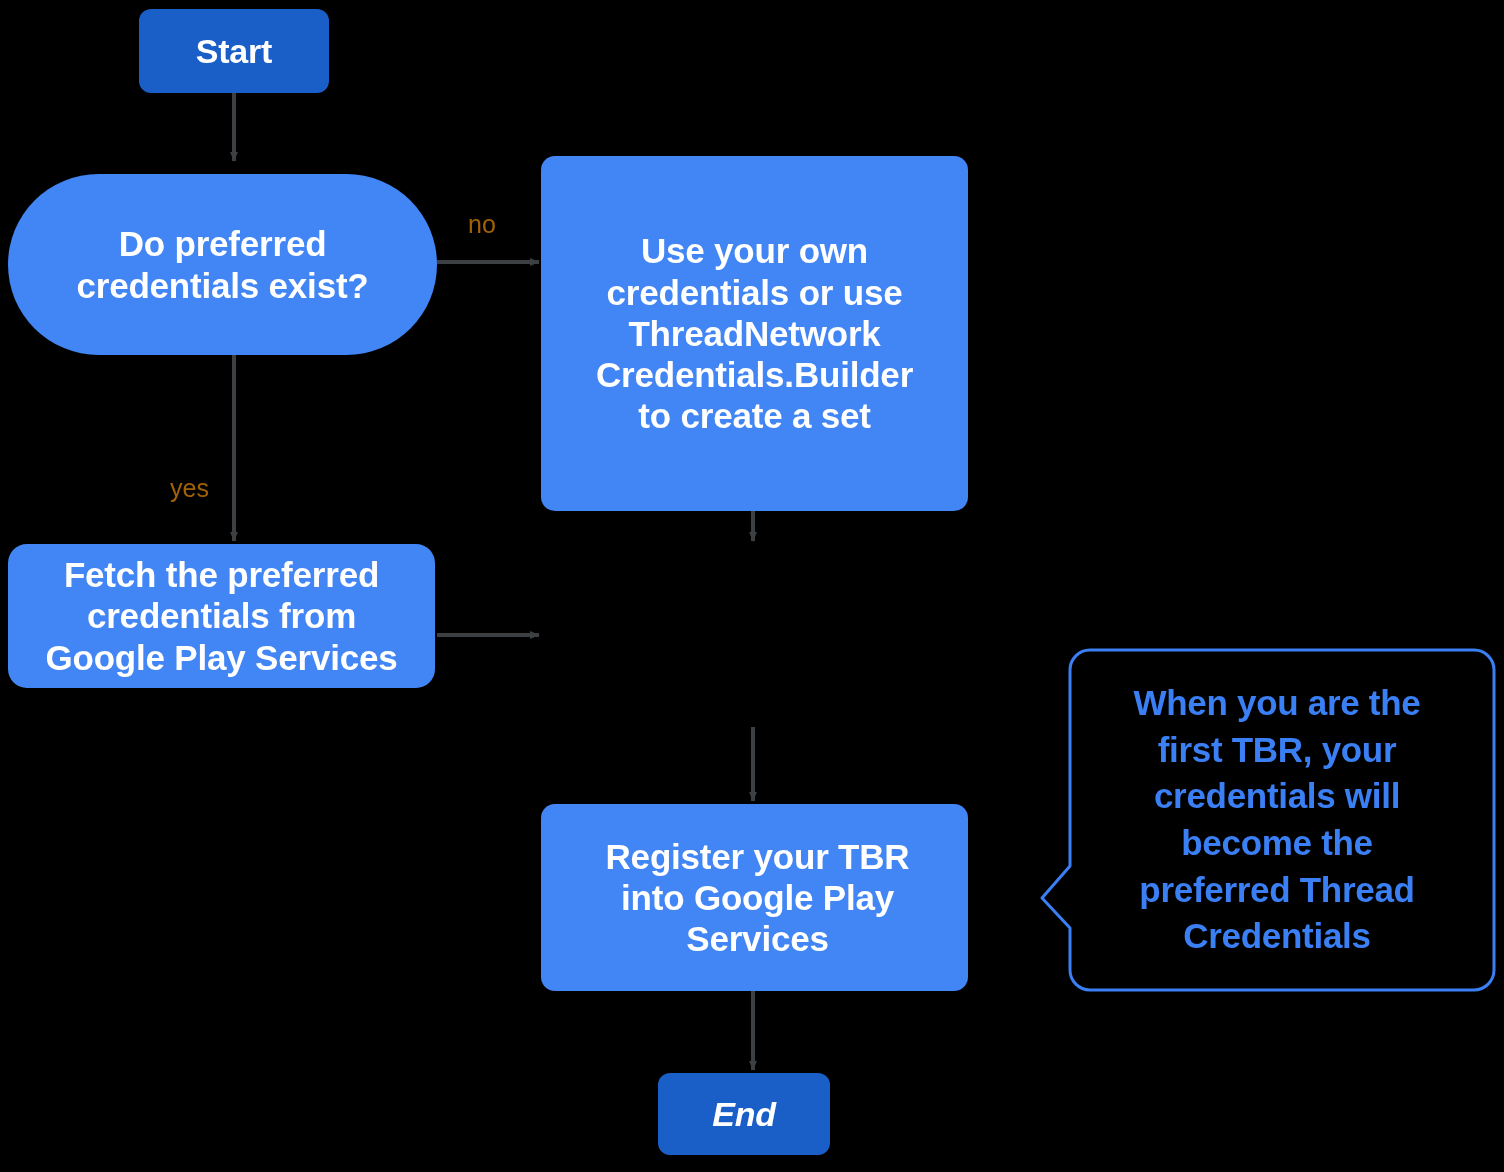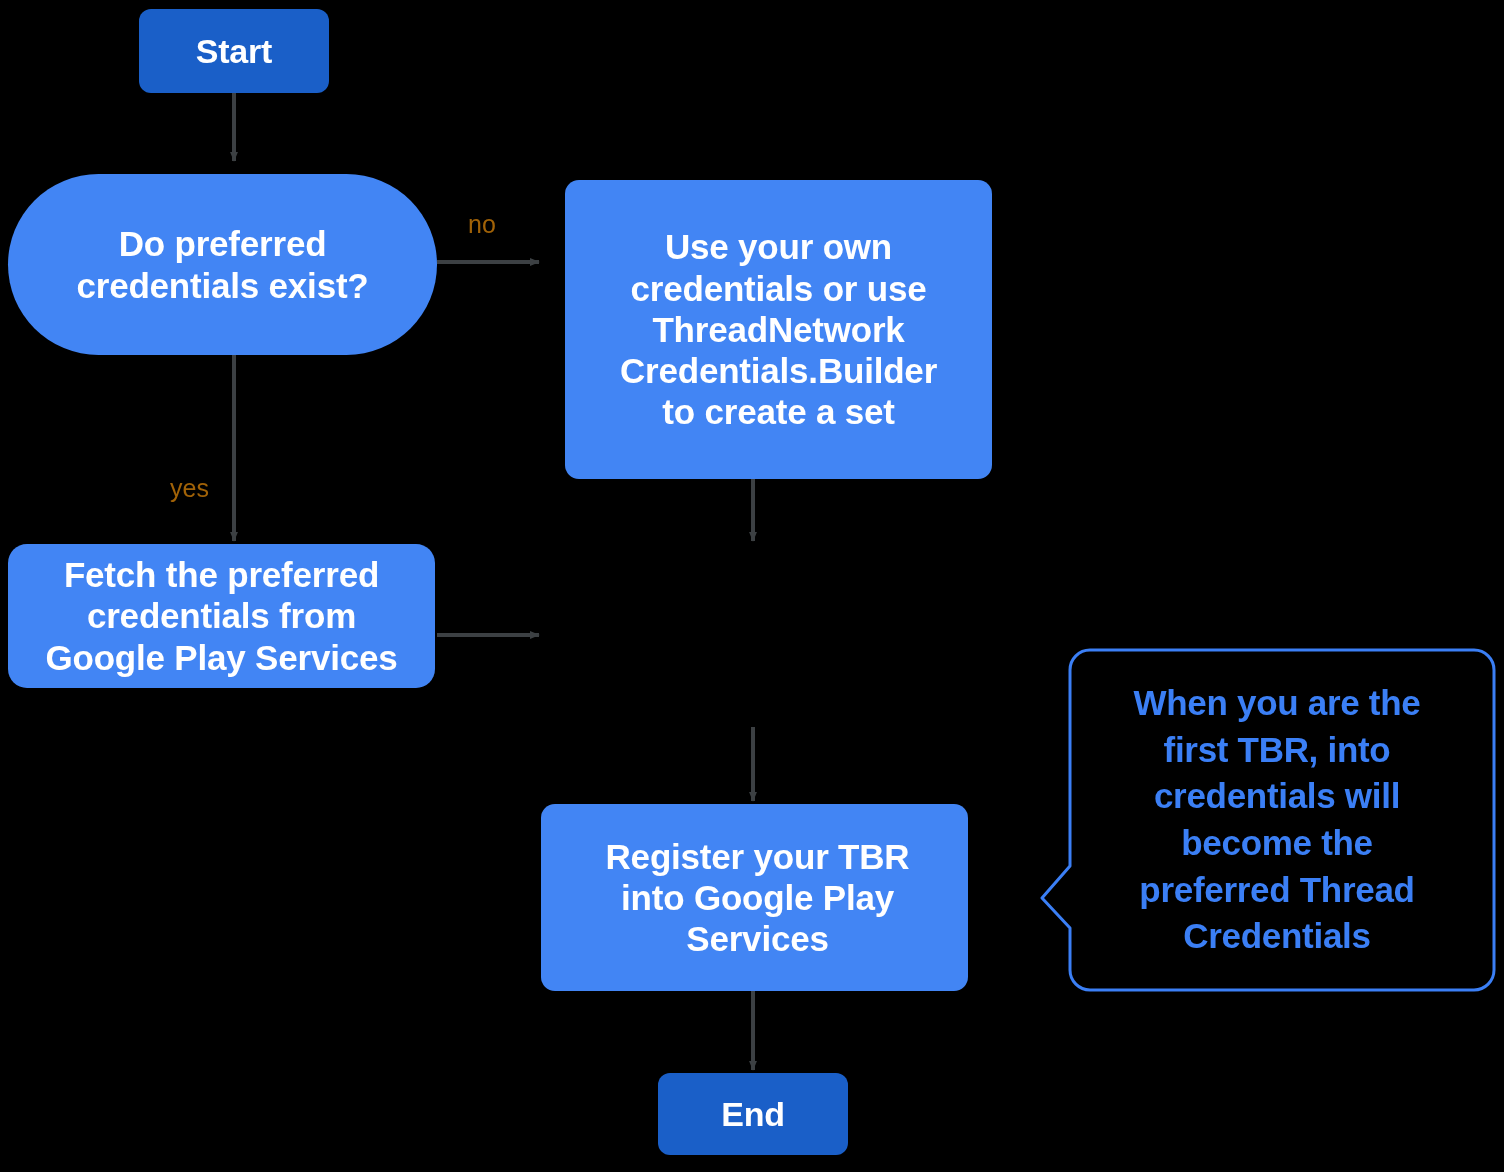--- a/index.html
+++ b/index.html
@@ -124,51 +124,51 @@
 
   <div class="node decision" style="left:8px; top:174px; width:429px; height:181px;">
     <span>Do preferred
 credentials exist?</span>
   </div>
 
   <div class="node terminal" style="left:139px; top:9px; width:190px; height:84px;">
     <span>Start</span>
   </div>
 
-  <div class="node process" style="left:541px; top:180px; width:427px; height:299px;margin-left:24px;">
+  <div class="node process" style="left:541px; top:156px; width:427px; height:355px;">
     <span>Use your own
 credentials or use
 ThreadNetwork
 Credentials.Builder
 to create a set</span>
   </div>
 
   <div class="node process" style="left:8px; top:544px; width:427px; height:144px;border-radius:19px;">
     <span>Fetch the preferred
 credentials from
 Google Play Services</span>
   </div>
 
 
   <div class="node process" style="left:541px; top:804px; width:427px; height:187px;padding-left:20px;">
     <span>Register your TBR
 into Google Play
 Services</span>
   </div>
 
-  <div class="node terminal" style="left:658px; top:1073px; width:190px; height:82px;">
+  <div class="node terminal" style="left:658px; top:1073px; width:172px; height:82px;font-style:italic;">
     <span>End</span>
   </div>
 
   <div class="edge-label" style="left:468px; top:212px;">no</div>
 
   <div class="edge-label" style="left:170px; top:446px;margin-top:30px;">yes</div>
 
   <div class="callout" style="left:1042px; top:650px; width:452px; height:340px;">
     <div class="callout-text">When you are the
-first TBR, into
+first TBR, your
 credentials will
 become the
 preferred Thread
 Credentials</div>
   </div>
 
 </div>
 
 </body></html>

